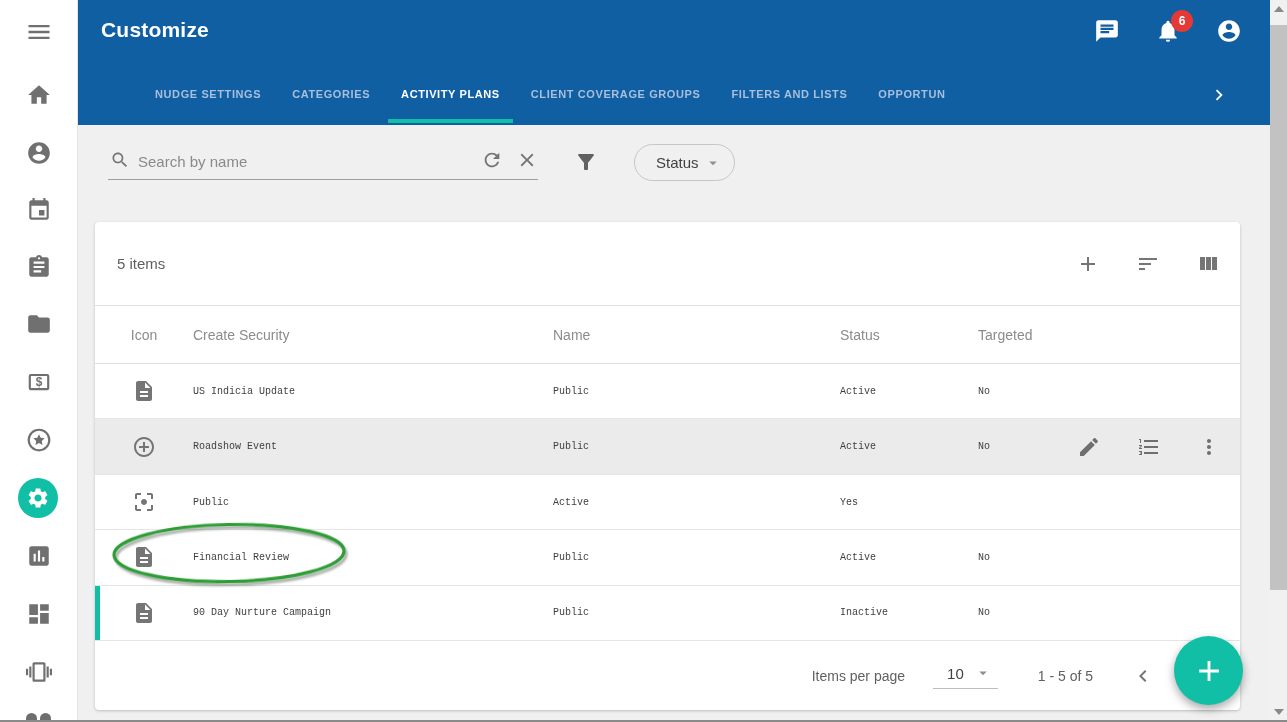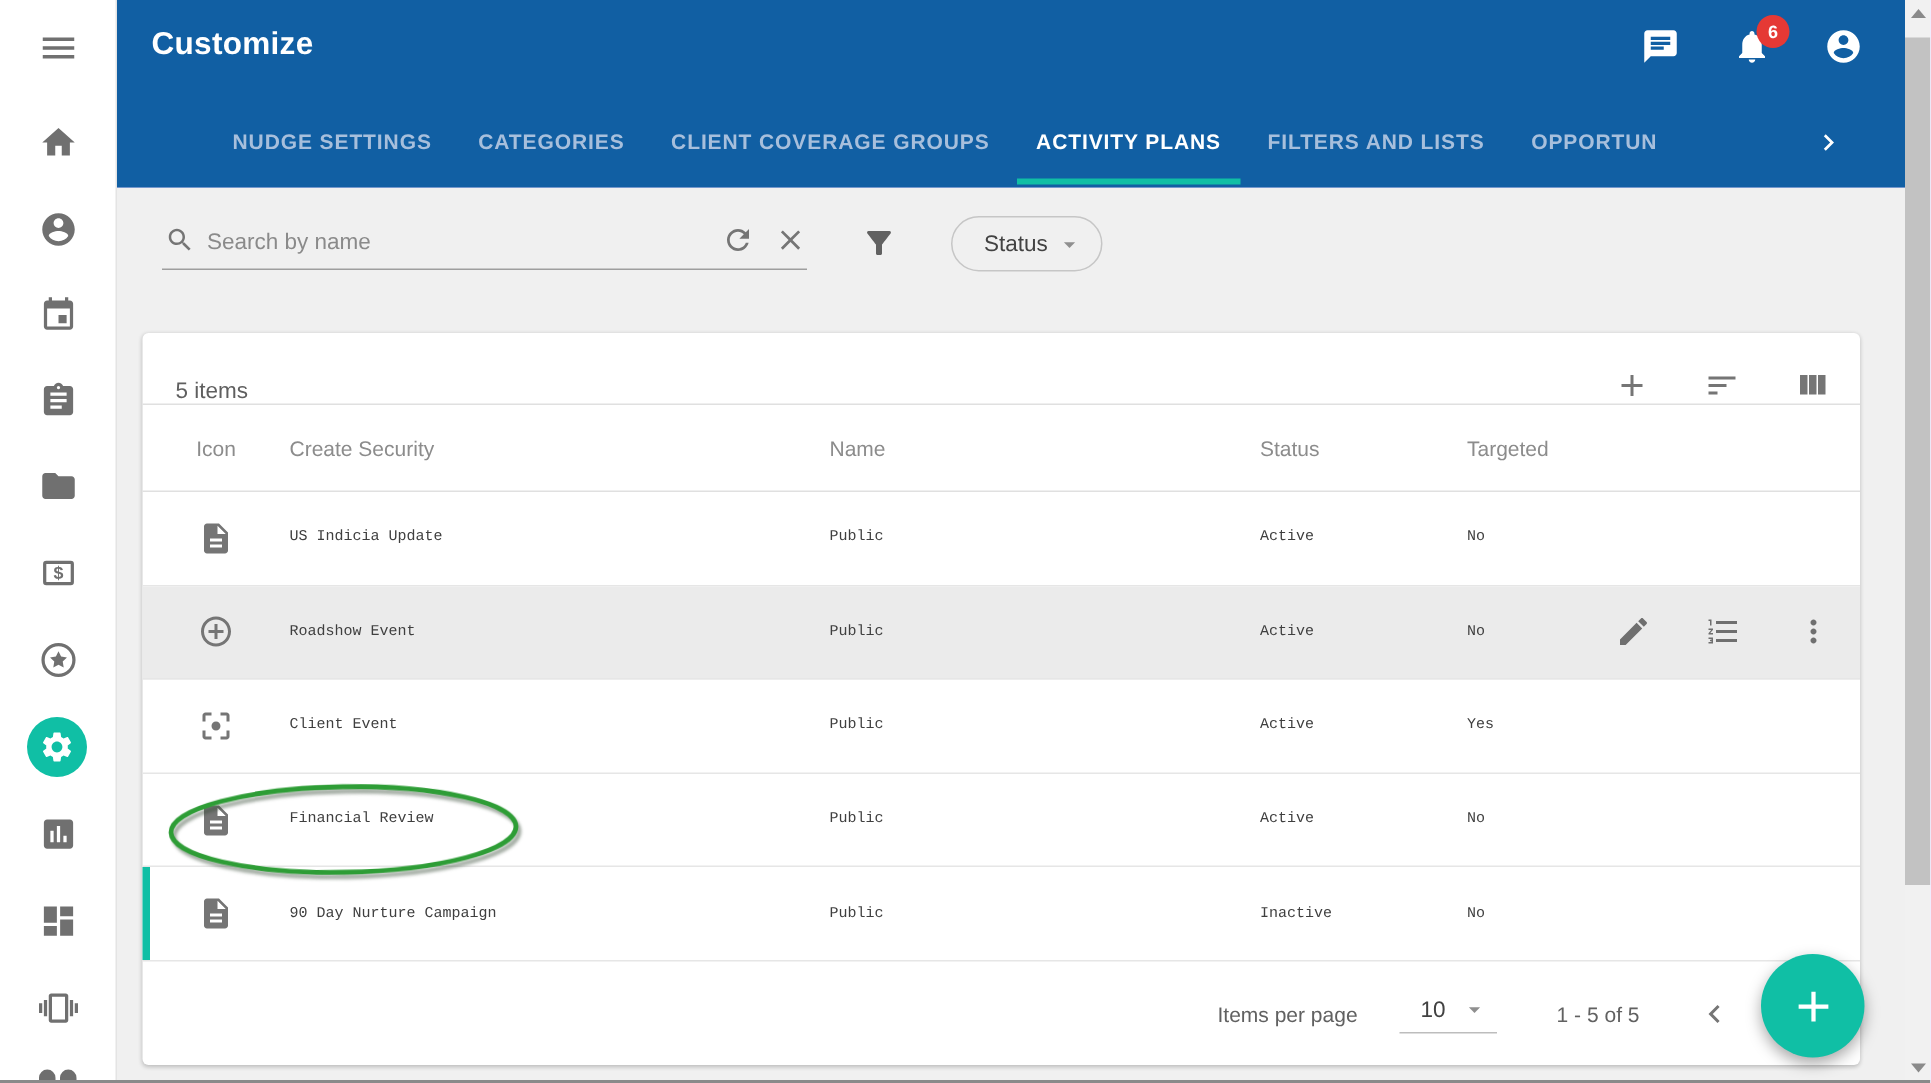--- a/index.html
+++ b/index.html
@@ -22,21 +22,21 @@
   
   .header { position:absolute; left:78px; top:0; width:1192px; height:125px; background:var(--header-blue,#115fa3); z-index:2; }
   .page-title { position:absolute; left:23px; top:18px; color:#fff; font-size:21px; font-weight:bold; letter-spacing:.2px; }
   .hdr-icons { position:absolute; right:28px; top:18px; display:flex; gap:35px; align-items:center; }
   .hdr-btn { position:relative; width:26px; height:26px; color:#fff; cursor:pointer; }
   .hdr-btn svg { width:26px; height:26px; }
   .badge { position:absolute; top:-8px; right:-12px; min-width:22px; height:22px; border-radius:50%;
       background:var(--badge-red,#e53935); color:#fff; font-size:12px; font-weight:bold;
       display:flex; align-items:center; justify-content:center; }
   .tabs { position:absolute; left:0; bottom:0; width:100%; height:62px; display:flex; align-items:stretch; padding-left:64px; }
-  .tab { display:flex; align-items:center; padding:0 13px; margin-right:5px; color:#a7bfdc; font-size:14px; font-weight:bold;
+  .tab { display:flex; align-items:center; padding:0 13px; margin-right:5px; color:#a7bfdc; font-size:11px; font-weight:bold;
       letter-spacing:.6px; white-space:nowrap; cursor:pointer; position:relative; }
   .tab.active { color:#fff; }
   .tab.active::after { content:""; position:absolute; left:0; right:0; bottom:2px; height:4px; background:var(--accent-teal,#10bfa5); }
   .tab.truncated { max-width:106px; overflow:hidden; }
   .tabs-chevron { position:absolute; right:40px; top:84px; width:22px; height:22px; color:#fff; cursor:pointer; }
   .tabs-chevron svg { width:22px; height:22px; }
 
   
   .content { position:absolute; left:78px; top:125px; width:1192px; height:597px; background:#f0f0f0; }
 
@@ -51,21 +51,21 @@
   .funnel-btn { position:absolute; left:496px; top:25px; width:24px; height:24px; color:#616161; cursor:pointer; }
   .funnel-btn svg { width:24px; height:24px; }
   .status-chip { position:absolute; left:556px; top:19px; width:101px; height:37px; border:1px solid #c6c6c6; border-radius:19px;
       display:flex; align-items:center; padding:0 12px 0 21px; cursor:pointer; }
   .status-chip .lbl { font-size:15px; color:#424242; flex:1; }
   .status-chip .caret { width:18px; height:18px; color:#8f8f8f; }
 
   
   .card { position:absolute; left:17px; top:97px; width:1145px; height:488px; background:#fff; border-radius:4px;
       box-shadow:0 1px 3px rgba(0,0,0,.22); display:flex; flex-direction:column; }
-  .card-toolbar { height:48px; flex:none; display:flex; align-items:flex-end; justify-content:space-between;
+  .card-toolbar { height:84px; flex:none; display:flex; align-items:center; justify-content:space-between;
       padding:0 20px 0 22px; border-bottom:1px solid #e0e0e0; }
   .items-count { font-size:15px; color:#5f5f5f; }
   .toolbar-actions { display:flex; gap:36px; }
   .tool-btn { width:24px; height:24px; color:#757575; cursor:pointer; }
   .tool-btn svg { width:24px; height:24px; }
 
   .grid-row { display:grid; grid-template-columns:98px 360px 287px 138px 80px 1fr; align-items:center; }
   .col-icon { display:flex; justify-content:center; }
   .grid-head { height:58px; flex:none; border-bottom:1px solid #e0e0e0; font-size:14px; color:#8c8c8c; }
   .rows { flex:1; display:flex; flex-direction:column; }
@@ -272,22 +272,22 @@
       <div class="hdr-btn">
         <svg>
             <use href="#i-person"></use>
           </svg>
       </div>
     </div>
 
     <div class="tabs">
       <div class="tab">NUDGE SETTINGS</div>
       <div class="tab">CATEGORIES</div>
+      <div class="tab active">ACTIVITY PLANS</div>
       <div class="tab">CLIENT COVERAGE GROUPS</div>
-      <div class="tab active">ACTIVITY PLANS</div>
       <div class="tab">FILTERS AND LISTS</div>
       <div class="tab truncated">OPPORTUN</div>
     </div>
     <div class="tabs-chevron">
       <svg>
           <use href="#i-chevron-right"></use>
         </svg>
     </div>
   </div>
 
@@ -384,21 +384,20 @@
                 </svg></div>
           </div>
         </div>
 
         <div class="grid-row t-row">
           <div class="col-icon">
               <span class="row-icon"><svg width="24" height="24">
                   <use href="#i-center-focus"></use>
                 </svg></span>
             </div>
-          <div>Client Event</div>
           <div>Public</div>
           <div>Active</div>
           <div>Yes</div>
           <div></div>
         </div>
 
         <div class="grid-row t-row">
           <div class="col-icon">
               <span class="row-icon"><svg width="24" height="24">
                   <use href="#i-document"></use>

